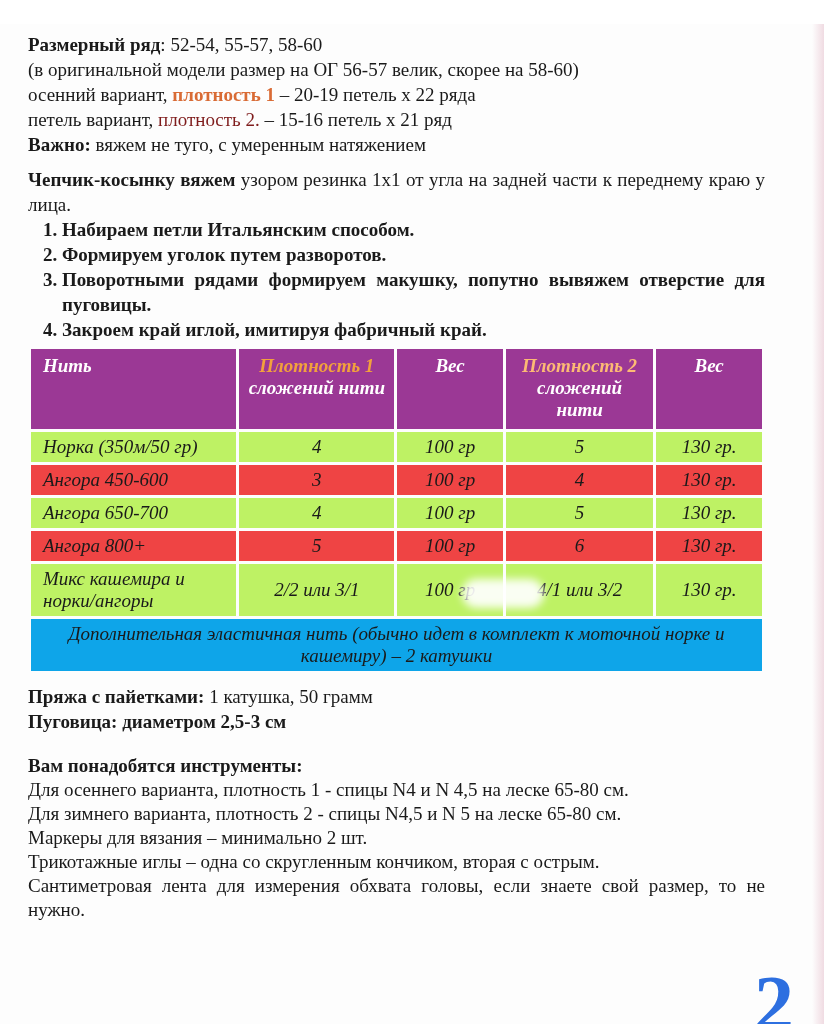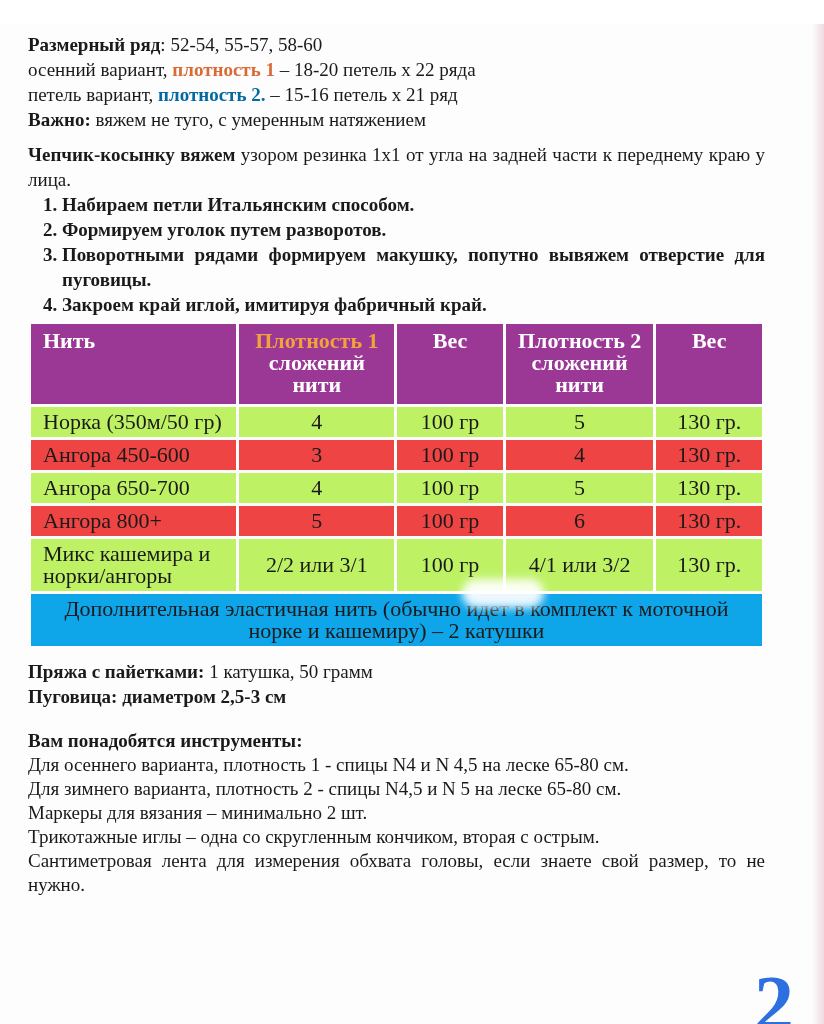--- a/index.html
+++ b/index.html
@@ -14,41 +14,42 @@
     padding:8px 59px 0 28px;
     overflow:hidden;
     margin-top:24px;
   }
   p { margin:0; }
   b { font-weight:bold; }
   .mt-big   { margin-top:22px; }
   .mt-med   { margin-top:10px; }
   .justify  { text-align:justify; }
   .term-orange { color:#d96b35; font-weight:bold; }
-  .term-blue   { color:#0369a1; font-weight:bold; }
+  .term-blue   { color:#7f1d1d; font-weight:normal; }
 
   ol.steps { margin:0; padding-left:34px;font-weight:bold; }
   ol.steps li { text-align:justify; }
 
   table.yarn {
     width:100%;
     border-collapse:collapse;
     margin-top:4px;
-    font-size:22px;
+    font-size:19px;
+    font-style:italic;
   }
   table.yarn th, table.yarn td { border:3px solid #fdfdfd; }
   table.yarn thead th {
     background:#9b3895; color:#ffffff;
     font-weight:bold; vertical-align:top;
     text-align:center; line-height:22px;
     padding:6px 6px 8px;
   }
   table.yarn thead th.first { text-align:left; padding-left:12px; }
   .h-orange { color:#f2a13c; }
-  .h-blue   { color:#ffffff; }
+  .h-blue   { color:#fdba74; }
   table.yarn tbody td {
     text-align:center; line-height:22px;
     padding:4px 6px;
   }
   table.yarn tbody td.first { text-align:left; padding-left:12px; }
   tr.row-dark  td { background:#bef264; }
   tr.row-light td { background:#ef4444; }
   tr.note-row  td {
     background:#0ea5e9; text-align:left;
     padding:7px 12px; line-height:24px;
@@ -81,22 +82,23 @@
     position:absolute; left:0; bottom:0; width:100%; height:5px;
     background:#e9e7e8; opacity:0.55; z-index:6; pointer-events:none;
   }
 </style>
 </head>
 <body>
 
 <div class="page">
 
   <p><b>Размерный ряд</b><span>: 52-54, 55-57, 58-60</span></p>
+  <p>(в оригинальной модели размер на ОГ 56-57 велик, скорее на 58-60)</p>
 
-  <p><span>осенний вариант, </span><span class="term-orange">плотность 1</span><span> – 18-20 петель х 22 ряда</span></p>
+  <p><span>осенний вариант, </span><span class="term-orange">плотность 1</span><span> – 20-19 петель х 22 ряда</span></p>
   <p><span>петель вариант, </span><span class="term-blue">плотность 2.</span><span> –  15-16 петель х 21 ряд</span></p>
   <p><b>Важно:</b><span> вяжем не туго, с умеренным натяжением</span></p>
 
   <p class="mt-med justify"><b>Чепчик-косынку вяжем</b><span> узором резинка 1х1 от угла на задней части к переднему краю у лица.</span></p>
   <ol class="steps">
     <li><span>Набираем петли Итальянским способом.</span></li>
     <li><span>Формируем уголок путем разворотов.</span></li>
     <li><span>Поворотными рядами формируем макушку, попутно вывяжем отверстие для пуговицы.</span></li>
     <li><span>Закроем край иглой, имитируя фабричный край.</span></li>
   </ol>

